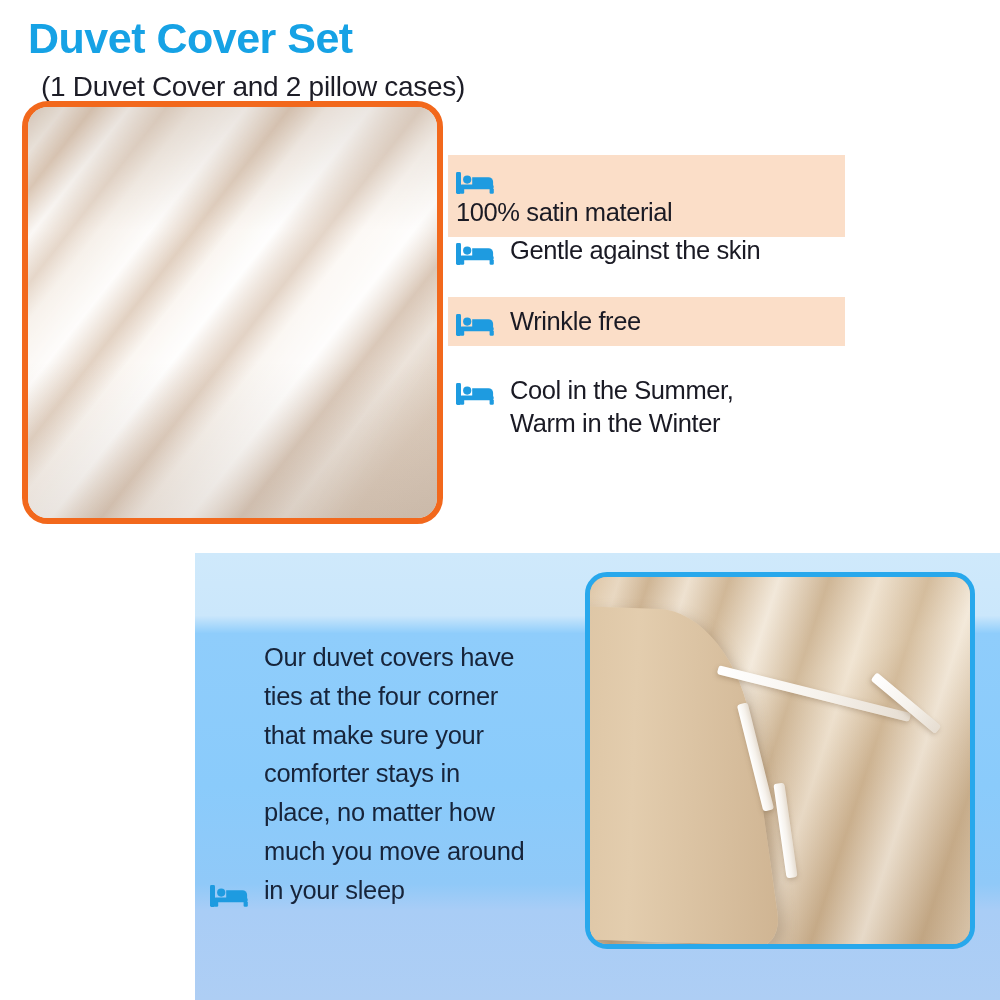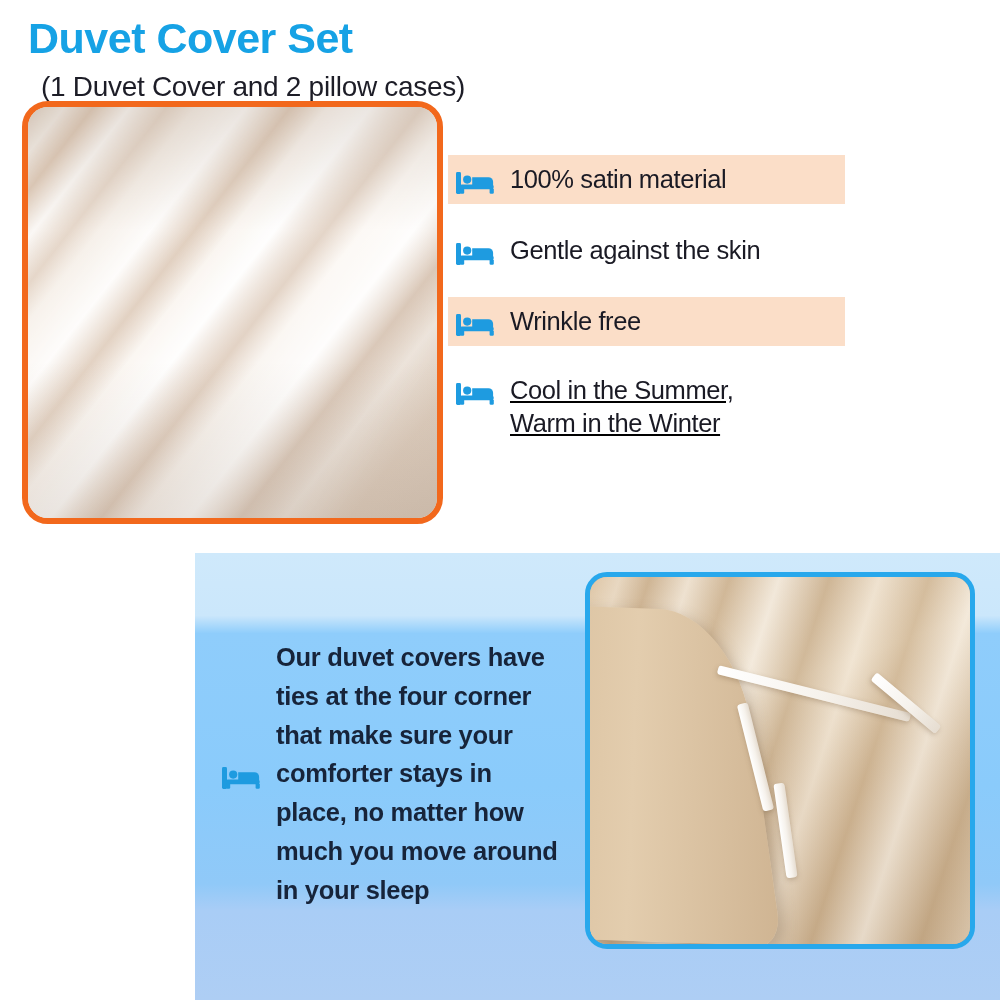--- a/index.html
+++ b/index.html
@@ -106,46 +106,45 @@
     margin-top:7px;
     margin-right:14px;
   }
   .feature-row .ftext {
     font-size:25.5px;
     line-height:1.28;
     color:#1a1a24;
     letter-spacing:-0.4px;
     white-space:pre-line;
   }
-  #feature-0 { top:155px; }
+  #feature-0 { top:155px;flex-direction:column; }
   #feature-1 { top:226px; background:transparent; }
   #feature-2 { top:297px; }
-  #feature-3 { top:366px; background:transparent;text-decoration:underline; }
+  #feature-3 { top:366px; background:transparent; }
 
   
   #bottom-panel {
     position:absolute;
     left:195px; top:553px;
     width:805px; height:447px;
     background:linear-gradient(180deg,
       #cfe9fb 0%,
       #cbe7fb 14%,
       #8fcdfb 18%,
       #8acbfb 52%,
       #90c9f8 74%,
       #a9cdf6 80%,
       #aecef4 100%);
   }
   #bottom-text {
     position:absolute;
-    left:222px; top:638px;
+    left:210px; top:638px;
     width:350px;
     display:flex;
-    align-items:center;
-    font-weight:bold;
+    align-items:flex-end;
   }
   #bottom-text .bed-ico {
     flex:0 0 auto;
     width:40px; height:26px;
     margin-top:9px;
     margin-right:14px;
   }
   #bottom-text .btext {
     font-size:25.5px;
     line-height:1.52;

